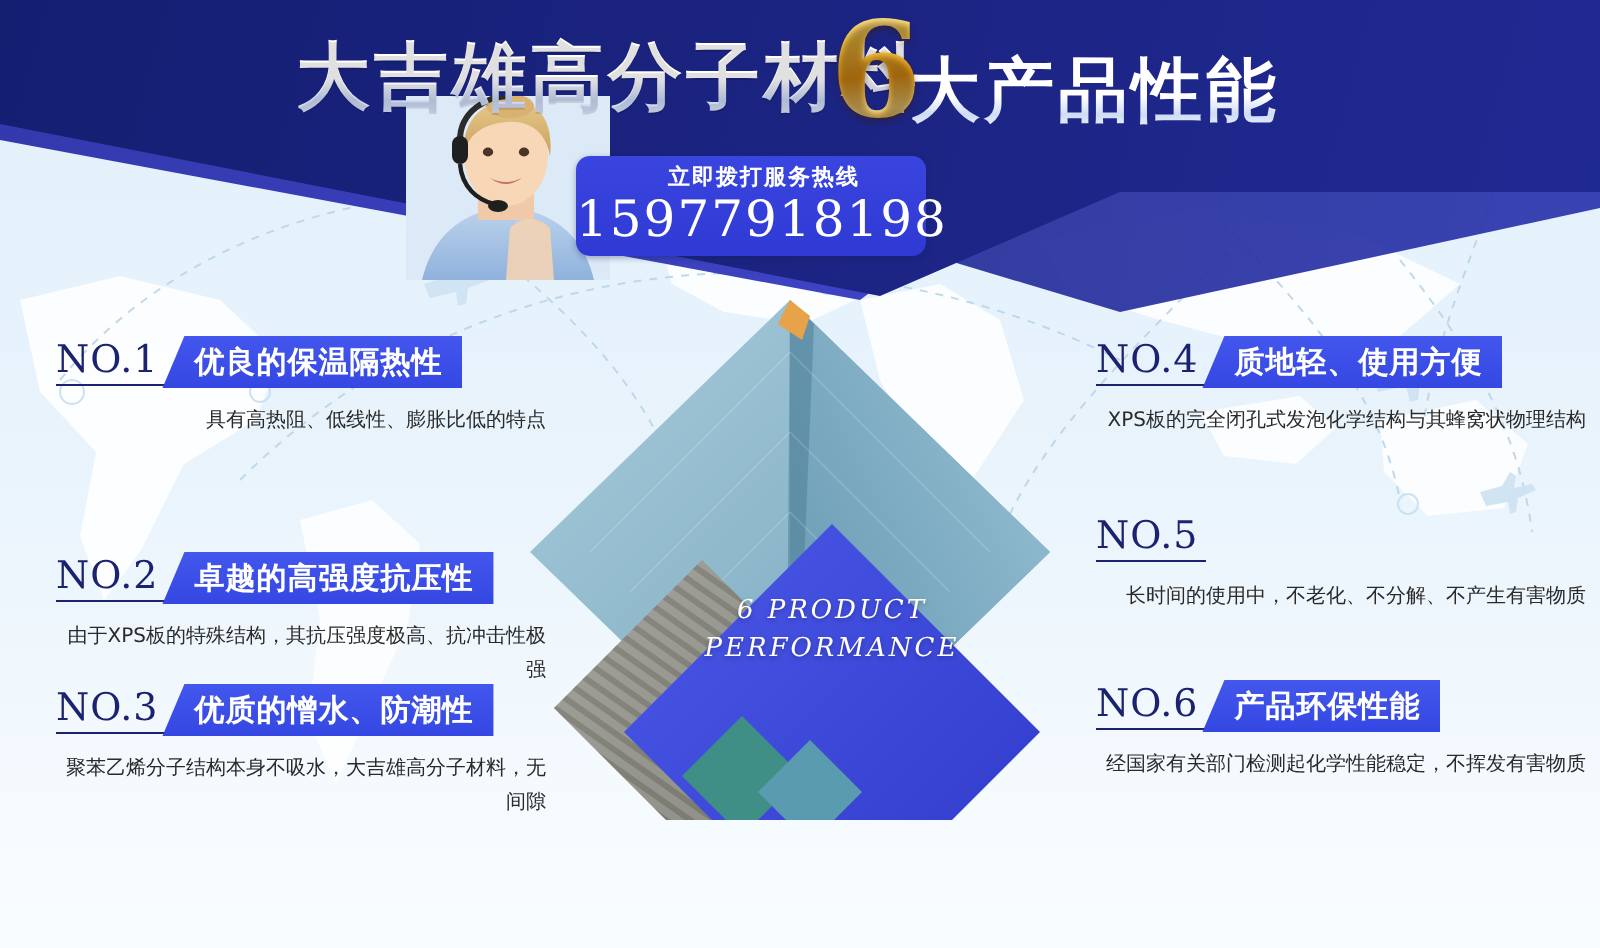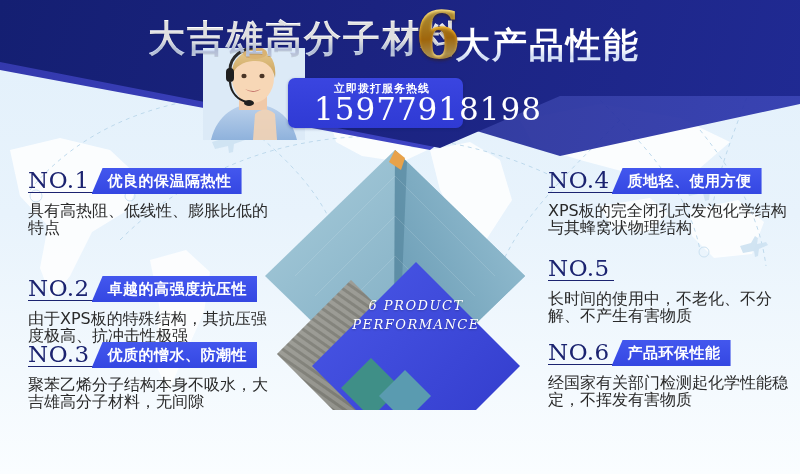--- a/index.html
+++ b/index.html
@@ -109,24 +109,23 @@
     color: #ffffff;
     font-size: 11px;
     font-weight: 700;
     letter-spacing: 1px;
     line-height: 14px;
     padding-left: 13px;
   }
   .hotline-number {
     color: #ffffff;
     font-family: "DejaVu Serif", serif;
-    font-size: 31px;
+    font-size: 25px;
     line-height: 27px;
     letter-spacing: 1px;
-    padding-left: 26px;
   }
 
   
   .center-art { position: absolute; left: 255px; top: 140px; width: 290px; height: 270px; z-index: 4; }
   .center-art svg { display: block; }
   .diamond-caption {
     position: absolute;
     left: 351px; top: 296px;
     width: 130px;
     z-index: 6;
@@ -150,21 +149,21 @@
   .feature.right { left: 548px; }
 
   .feat-head {
     position: relative;
     height: 27px;
     display: flex;
     align-items: flex-start;
   }
   .feat-no {
     font-family: "DejaVu Serif", serif;
-    font-size: 23px;
+    font-size: 19px;
     line-height: 24px;
     color: #1b2370;
     letter-spacing: .5px;
     padding-right: 4px;
     border-bottom: 1.5px solid #1b2370;
     white-space: nowrap;
   }
   .feat-bar {
     position: relative;
     margin-left: -2px;
@@ -174,25 +173,26 @@
     color: #ffffff;
     font-size: 15px;
     font-weight: 700;
     line-height: 26px;
     letter-spacing: .5px;
     white-space: nowrap;
     clip-path: polygon(11px 0, 100% 0, 100% 100%, 0 100%);
   }
   .feat-desc {
     margin-top: 7px;
-    font-size: 16px;
+    font-size: 10px;
     line-height: 17px;
     color: #2a2a2a;
     letter-spacing: 0;
     width: 245px;
+    text-align: right;
   }
 </style>
 </head>
 <body>
 
 <div id="banner">
 
   <div class="bg-layer">
     <svg class="bg-svg" viewBox="0 0 800 474" preserveAspectRatio="none">
       <defs>

